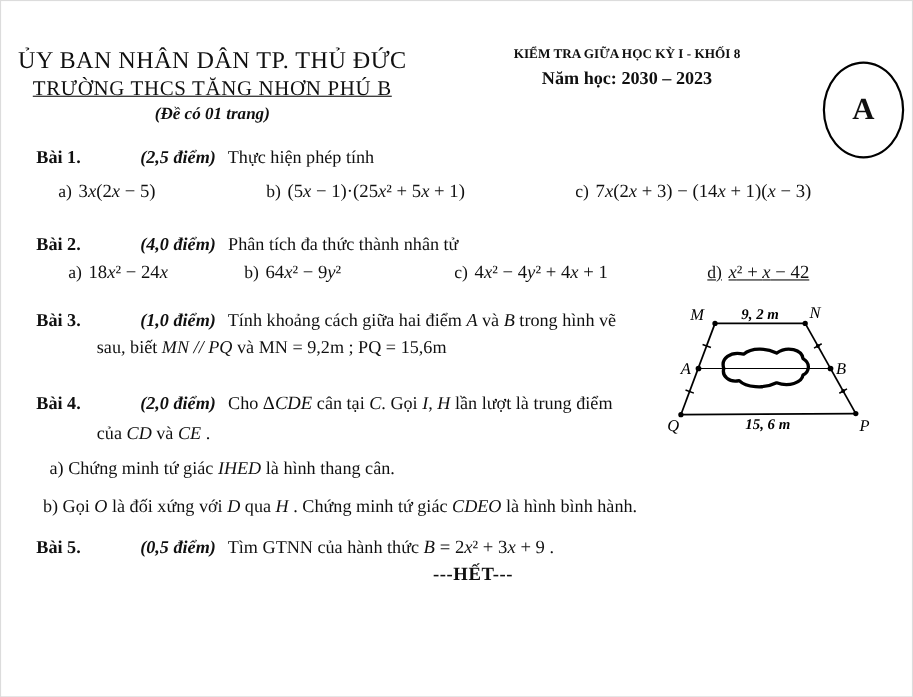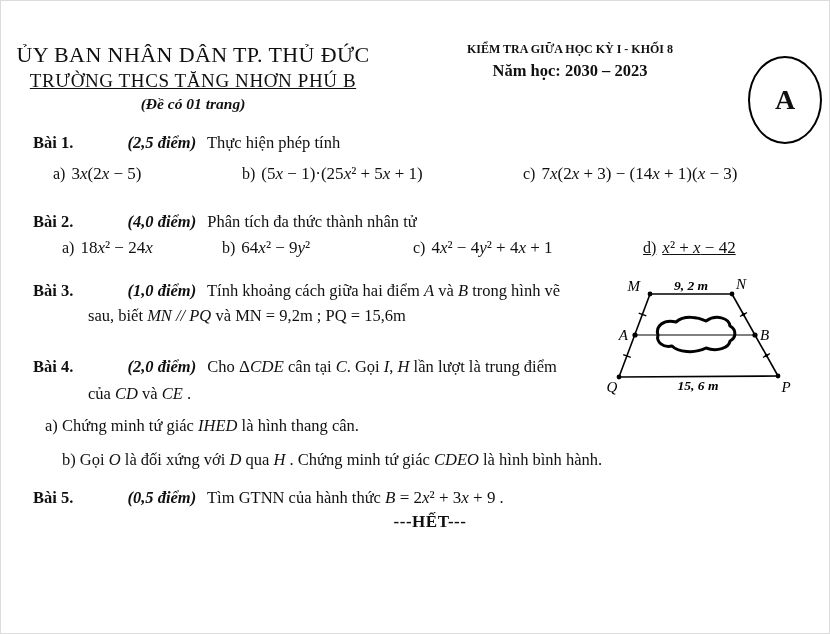--- a/index.html
+++ b/index.html
@@ -141,21 +141,21 @@
   <span class="blabel">Bài 4.</span>
   <span class="bpoints">(2,0 điểm)</span>
   <span>Cho </span><span class="math">Δ<i>CDE</i></span><span> cân tại </span><span class="mi">C</span><span>. Gọi </span><span class="mi">I</span><span>, </span><span class="mi">H</span><span> lần lượt là trung điểm</span>
 </div>
 <div class="line" style="left:88px;top:384px;">
   <span>của </span><span class="mi">CD</span><span> và </span><span class="mi">CE</span><span> .</span>
 </div>
 <div class="line" style="left:45px;top:416px;">
   <span>a) Chứng minh tứ giác </span><span class="mi">IHED</span><span> là hình thang cân.</span>
 </div>
-<div class="line" style="left:62px;top:450px;text-align:right;">
+<div class="line" style="left:39px;top:450px;text-align:right;">
   <span>b) Gọi </span><span class="mi">O</span><span> là đối xứng với </span><span class="mi">D</span><span> qua </span><span class="mi">H</span><span> . Chứng minh tứ giác </span><span class="mi">CDEO</span><span> là hình bình hành.</span>
 </div>
 
 <div class="line" style="left:33px;top:488px;">
   <span class="blabel">Bài 5.</span>
   <span class="bpoints">(0,5 điểm)</span>
   <span>Tìm GTNN của hành thức </span><span class="math"><i>B</i> = 2<i>x</i>² + 3<i>x</i> + 9</span><span> .</span>
 </div>
 
 <div class="abs end-marker">---HẾT---</div>

